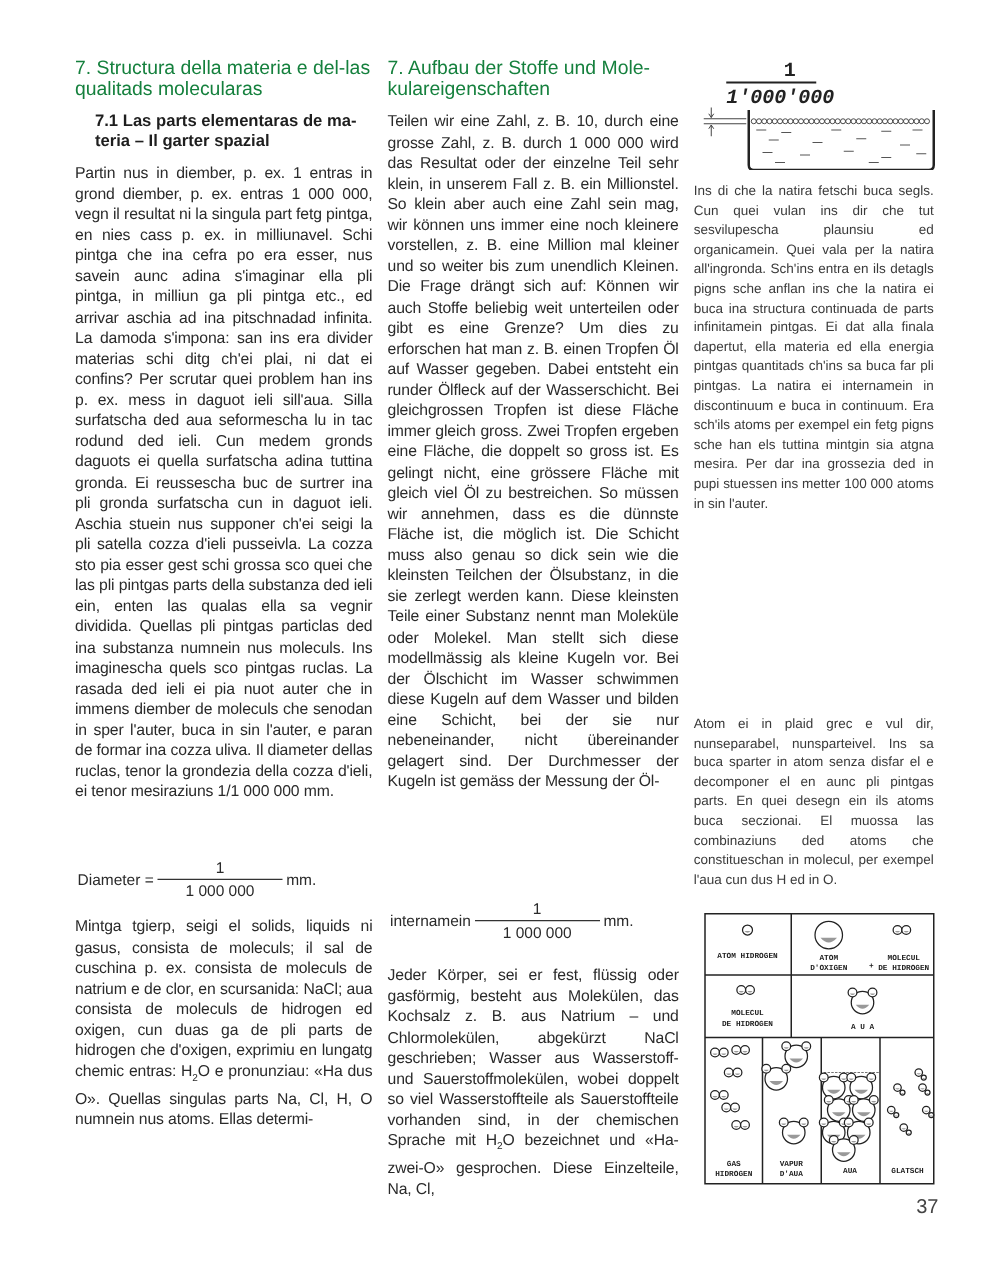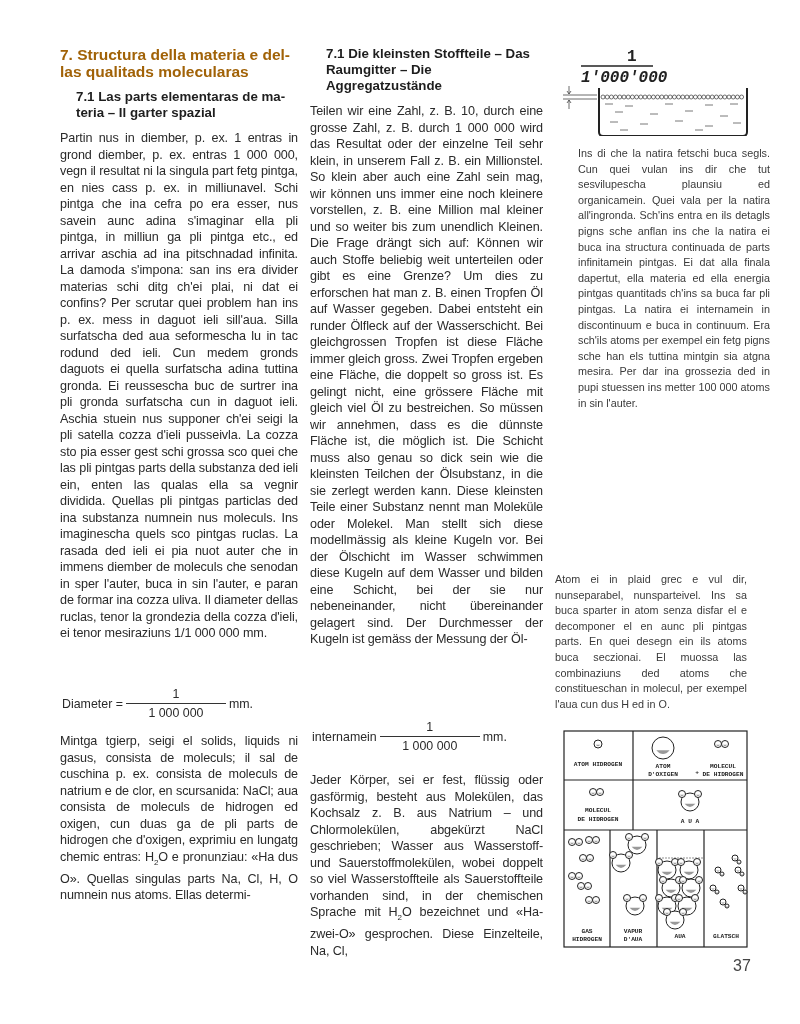--- a/index.html
+++ b/index.html
@@ -1,20 +1,20 @@
 <!DOCTYPE html>
 <html><head>
 <meta charset="utf-8">
 <style>
   html, body { margin:0; padding:0; background:#fff; }
   body { width:800px; height:1024px; position:relative; overflow:hidden; font-family:"Liberation Sans", sans-serif; color:#2a2a2a; }
   .col { position:absolute; top:46px; }
   #col1 { left:60px; width:238px; }
   #col2 { left:310px; width:233px; }
-  h1 { font-size:15.5px; line-height:17px; font-weight:bold; margin:0 0 9px 0; color:#a16207; }
+  h1 { font-size:15.5px; line-height:17px; font-weight:normal; margin:0 0 9px 0; color:#15803d; }
   h2 { font-size:13.3px; line-height:16px; font-weight:bold; margin:0 0 9px 16px; color:#1e1e1e; }
   p.body { font-size:12.6px; line-height:16.5px; margin:0; text-align:justify; letter-spacing:-0.1px; }
   p.small { font-size:10.8px; line-height:15.6px; margin:0; text-align:justify; color:#3a3a3a; }
   .formula { position:absolute; display:flex; align-items:center; font-size:12.4px;text-align:center; }
   .frac { display:inline-flex; flex-direction:column; align-items:center; margin:0 3px; }
   .frac .num { padding-bottom:2px; }
   .frac .bar { border-top:1px solid #333; width:100%; }
   .frac .den { padding-top:2px; }
   .page-number { position:absolute; left:733px; top:957px; font-size:16px; color:#444; }
   sub { font-size:8px; }
@@ -35,21 +35,21 @@
     <span class="bar" style="width:100px"></span>
     <span class="den">1 000 000</span>
   </span>
   <span>mm.</span>
 </div>
 <div class="col" style="left:60px; top:733px; width:238px;">
   <p class="body"><span>Mintga tgierp, seigi el solids, liquids ni gasus, consista de moleculs; il sal de cuschina p. ex. consista de moleculs de natrium e de clor, en scursanida: NaCl; aua consista de moleculs de hidrogen ed oxigen, cun duas ga de pli parts de hidrogen che d'oxigen, exprimiu en lungatg chemic entras: H</span><sub>2</sub><span>O e pronunziau: «Ha dus O». Quellas singulas parts Na, Cl, H, O numnein nus atoms. Ellas determi-</span></p>
 </div>
 
 <div id="col2" class="col">
-  <h2>7.1  Die kleinsten Stoffteile – Das Raumgitter – Die Aggregatzustände</h2>
+  <h1>7. Aufbau der Stoffe und Mole-kulareigenschaften</h1>
   <p class="body">Teilen wir eine Zahl, z. B. 10, durch eine grosse Zahl, z. B. durch 1 000 000 wird das Resultat oder der einzelne Teil sehr klein, in unserem Fall z. B. ein Millionstel. So klein aber auch eine Zahl sein mag, wir können uns immer eine noch kleinere vorstellen, z. B. eine Million mal kleiner und so weiter bis zum unendlich Kleinen. Die Frage drängt sich auf: Können wir auch Stoffe beliebig weit unterteilen oder gibt es eine Grenze? Um dies zu erforschen hat man z. B. einen Tropfen Öl auf Wasser gegeben. Dabei entsteht ein runder Ölfleck auf der Wasserschicht. Bei gleichgrossen Tropfen ist diese Fläche immer gleich gross. Zwei Tropfen ergeben eine Fläche, die doppelt so gross ist. Es gelingt nicht, eine grössere Fläche mit gleich viel Öl zu bestreichen. So müssen wir annehmen, dass es die dünnste Fläche ist, die möglich ist. Die Schicht muss also genau so dick sein wie die kleinsten Teilchen der Ölsubstanz, in die sie zerlegt werden kann. Diese kleinsten Teile einer Substanz nennt man Moleküle oder Molekel. Man stellt sich diese modellmässig als kleine Kugeln vor. Bei der Ölschicht im Wasser schwimmen diese Kugeln auf dem Wasser und bilden eine Schicht, bei der sie nur nebeneinander, nicht übereinander gelagert sind. Der Durchmesser der Kugeln ist gemäss der Messung der Öl-</p>
 </div>
 <div class="formula" style="left:312px; top:720px;">
   <span>internamein</span>
   <span class="frac">
     <span class="num">1</span>
     <span class="bar" style="width:100px"></span>
     <span class="den">1 000 000</span>
   </span>
   <span>mm.</span>
@@ -118,21 +118,21 @@
         <line x1="85" y1="80" x2="93" y2="80" stroke="#555" stroke-width="0.8"></line>
         <line x1="120" y1="77" x2="128" y2="77" stroke="#555" stroke-width="0.8"></line>
         <line x1="150" y1="82" x2="158" y2="82" stroke="#555" stroke-width="0.8"></line>
         <line x1="178" y1="79" x2="186" y2="79" stroke="#555" stroke-width="0.8"></line>
         <line x1="65" y1="86" x2="73" y2="86" stroke="#555" stroke-width="0.8"></line>
         <line x1="140" y1="86" x2="148" y2="86" stroke="#555" stroke-width="0.8"></line>
       </g>
   </svg>
 </div>
 
-<div class="col" style="left:578px; top:146px; width:192px;">
+<div class="col" style="left:555px; top:146px; width:192px;">
   <p class="small">Ins di che la natira fetschi buca segls. Cun quei vulan ins dir che tut sesvilupescha plaunsiu ed organicamein. Quei vala per la natira all'ingronda. Sch'ins entra en ils detagls pigns sche anflan ins che la natira ei buca ina structura continuada de parts infinitamein pintgas. Ei dat alla finala dapertut, ella materia ed ella energia pintgas quantitads ch'ins sa buca far pli pintgas. La natira ei internamein in discontinuum e buca in continuum. Era sch'ils atoms per exempel ein fetg pigns sche han els tuttina mintgin sia atgna mesira. Per dar ina grossezia ded in pupi stuessen ins metter 100 000 atoms in sin l'auter.</p>
 </div>
 <div class="col" style="left:555px; top:572px; width:192px;">
   <p class="small">Atom ei in plaid grec e vul dir, nunseparabel, nunsparteivel. Ins sa buca sparter in atom senza disfar el e decomponer el en aunc pli pintgas parts. En quei desegn ein ils atoms buca seczionai. El muossa las combinaziuns ded atoms che constitueschan in molecul, per exempel l'aua cun dus H ed in O.</p>
 </div>
 
 <div style="position:absolute; left:563px; top:730px; width:185px; height:218px;">
   <svg width="185" height="218" viewBox="0 0 185 218">
     <g fill="none" stroke="#222" stroke-width="1.2">
       <rect x="1" y="1" width="183" height="216"></rect>

